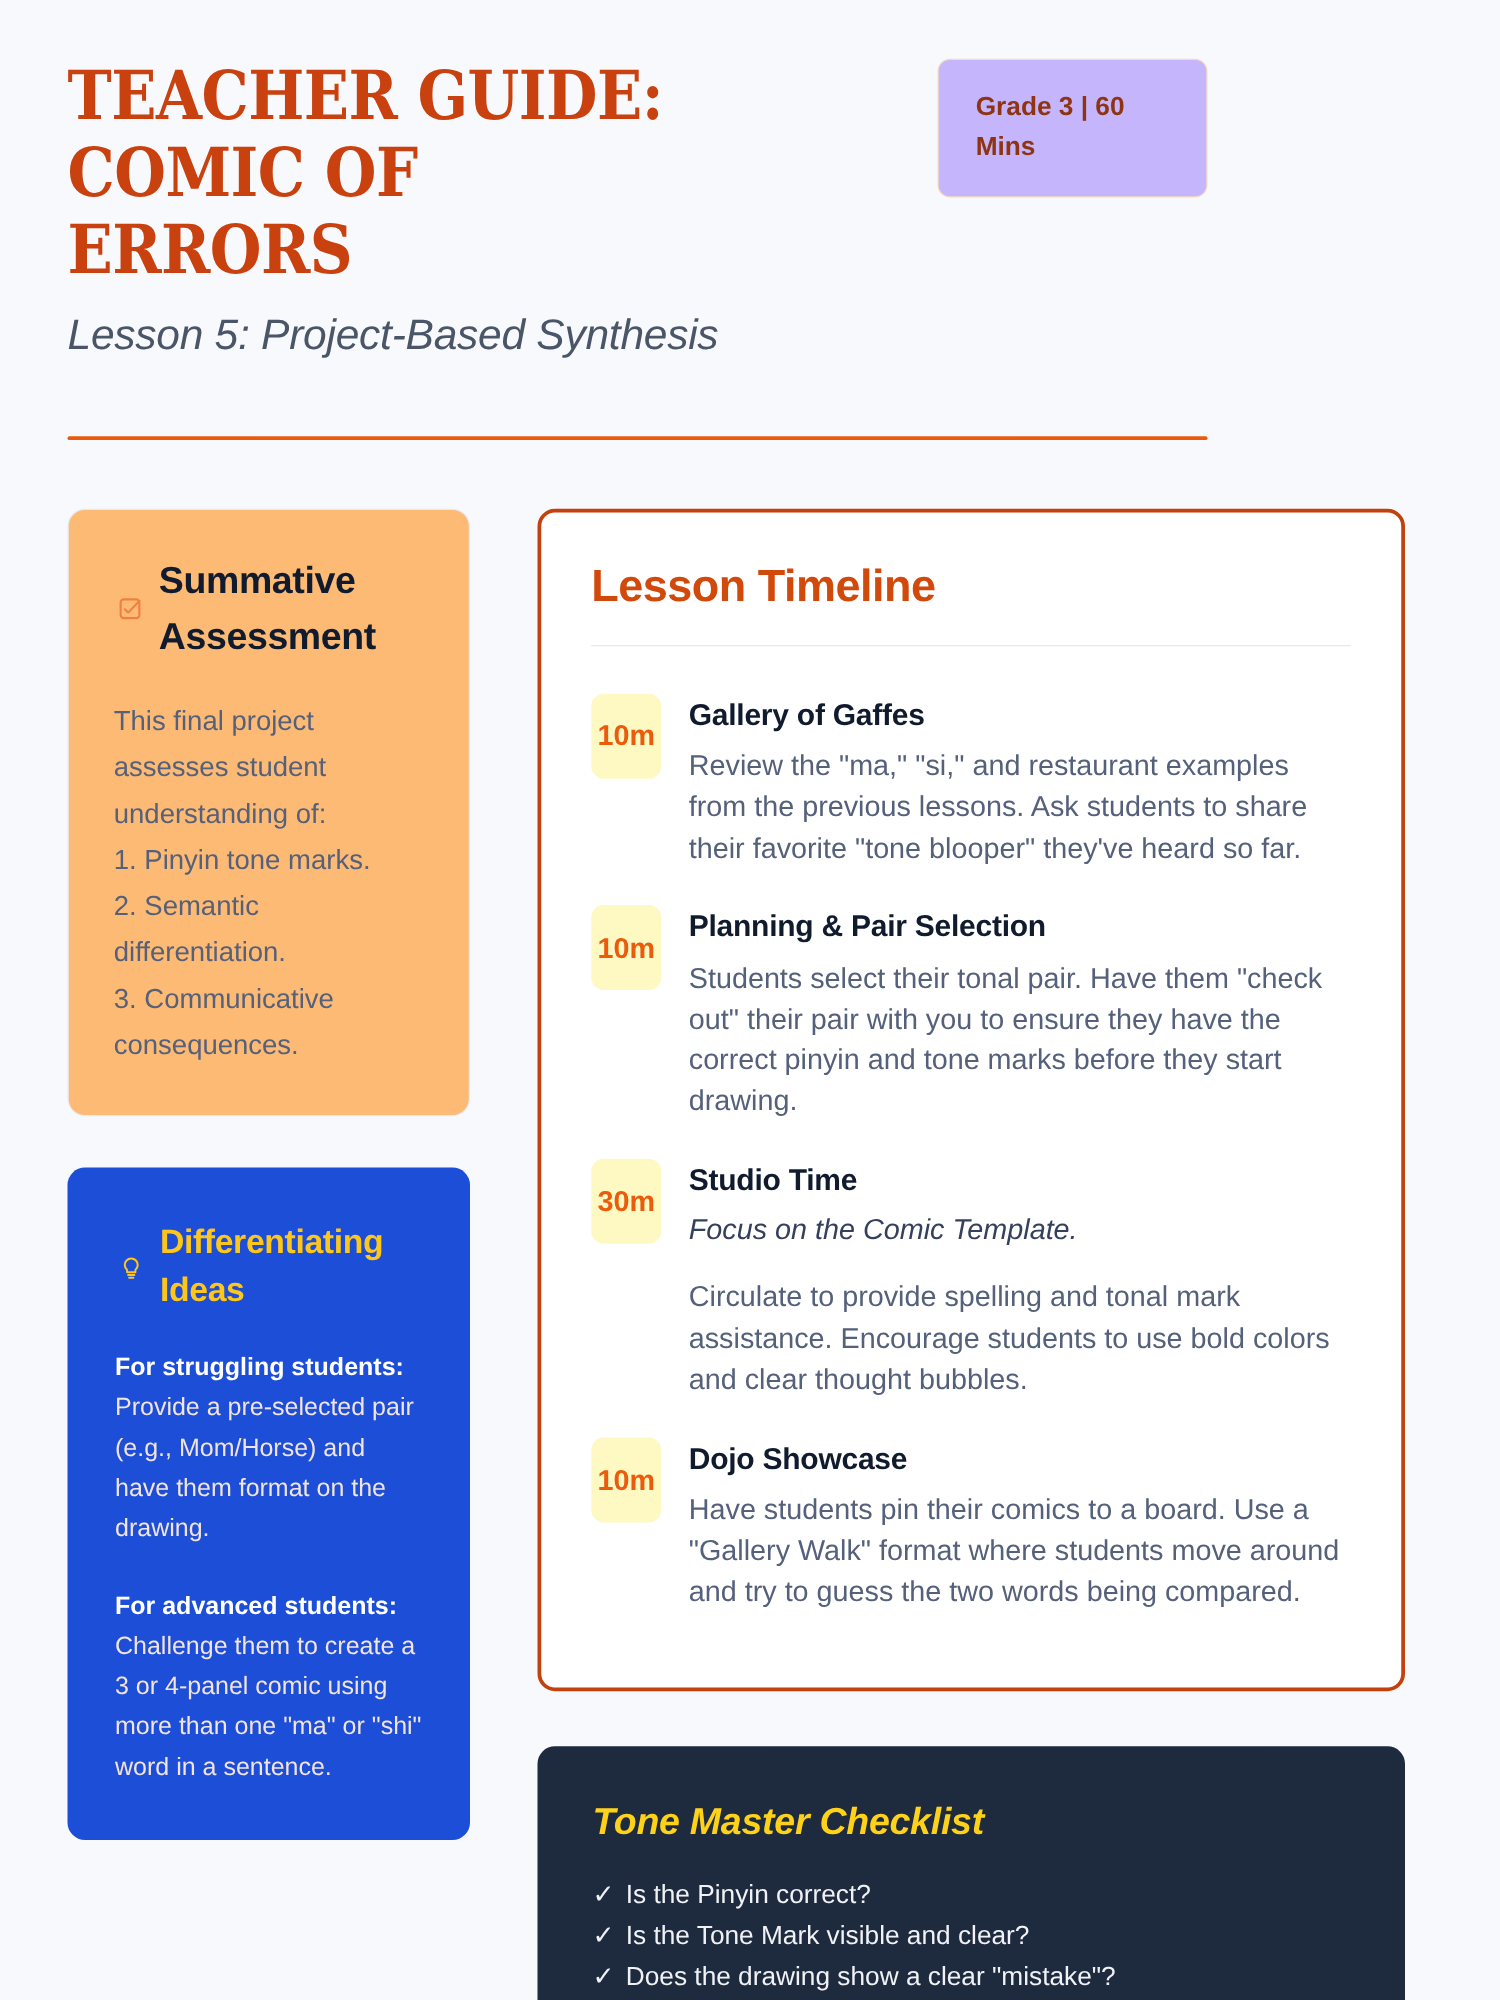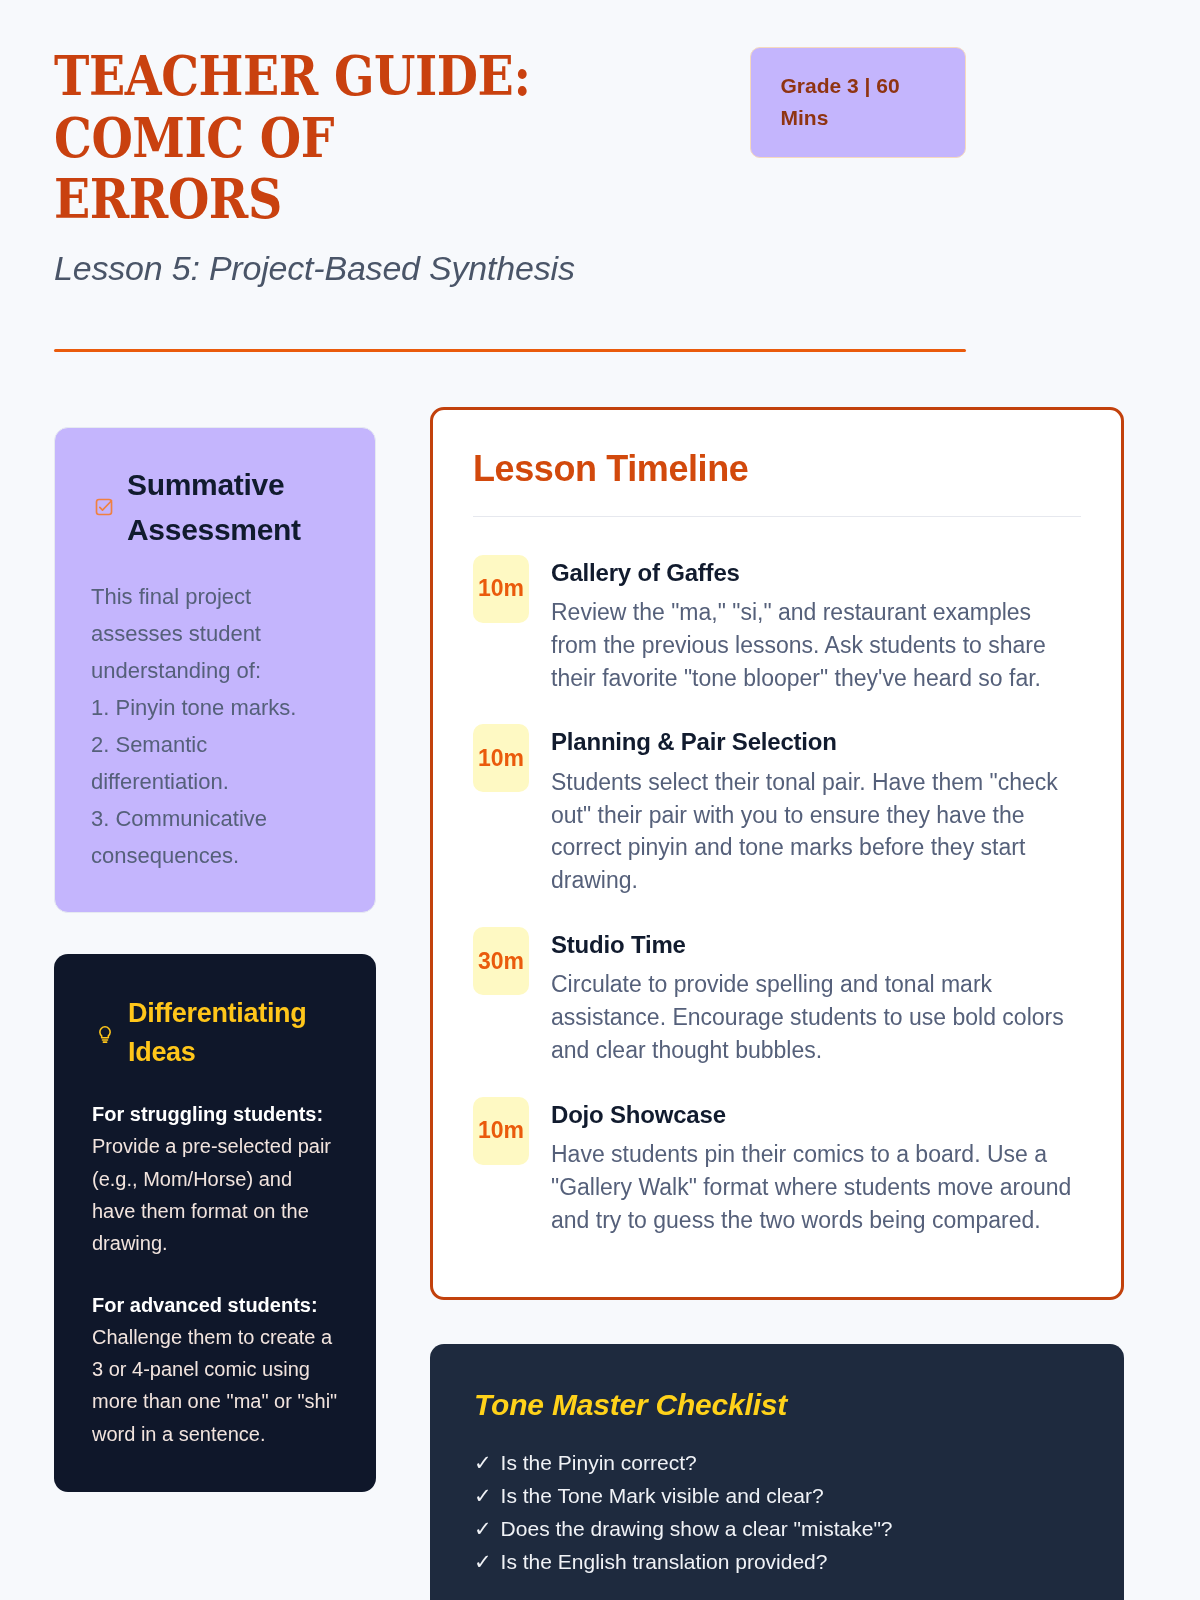--- a/index.html
+++ b/index.html
@@ -78,26 +78,25 @@
     display: flex;
     gap: 54px;
     margin-top: 55px;
     align-items: flex-start;
   }
   .col-left { width: 322px; flex: none; }
   .col-right { width: 694px; flex: none; }
 
   
   .white-card {
-    background: #c4b5fd;
+    background: #fdba74;
     border: 1px solid #E6EAF1;
     border-radius: 14px;
     padding: 34px 36px 38px 36px;
     box-sizing: border-box;
-    margin-top: 20px;
   }
   .card-head {
     display: flex;
     align-items: center;
     gap: 10px;
   }
   .card-head .icon-slot {
     flex: none;
     width: 26px;
     display: flex;
@@ -116,21 +115,21 @@
     margin-top: 26px;
     font-size: 22px;
     line-height: 1.68;
     color: #55607A;
     white-space: pre-line;
   }
 
   
   .brown-card {
     margin-top: 41px;
-    background: #0f172a;
+    background: #1d4ed8;
     border-radius: 14px;
     padding: 40px 38px 42px 38px;
     box-sizing: border-box;
   }
   .brown-card .card-title {
     color: #FFC61A;
     font-size: 27px;
     line-height: 1.42;
   }
   .brown-block { margin-top: 28px; }
@@ -317,20 +316,21 @@
             <div class="t-content">
               <div class="t-title">Planning &amp; Pair Selection</div>
               <div class="t-desc">Students select their tonal pair. Have them "check out" their pair with you to ensure they have the correct pinyin and tone marks before they start drawing.</div>
             </div>
           </div>
 
           <div class="t-item">
             <div class="t-badge">30m</div>
             <div class="t-content">
               <div class="t-title">Studio Time</div>
+              <div class="t-sub">Focus on the Comic Template.</div>
               <div class="t-desc">Circulate to provide spelling and tonal mark assistance. Encourage students to use bold colors and clear thought bubbles.</div>
             </div>
           </div>
 
           <div class="t-item">
             <div class="t-badge">10m</div>
             <div class="t-content">
               <div class="t-title">Dojo Showcase</div>
               <div class="t-desc">Have students pin their comics to a board. Use a "Gallery Walk" format where students move around and try to guess the two words being compared.</div>
             </div>

